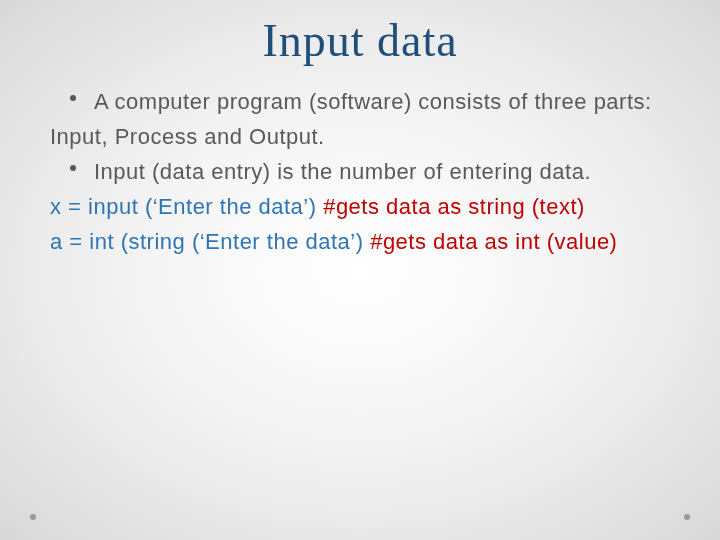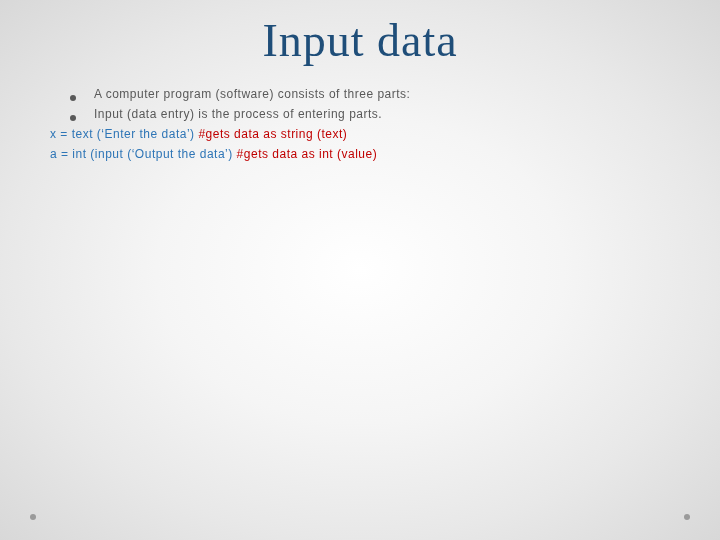--- a/index.html
+++ b/index.html
@@ -18,21 +18,21 @@
     font-family: Georgia, 'Times New Roman', serif;
     font-size: 46px;
     font-weight: 400;
     color: #1f4e79;
     text-align: center;
     letter-spacing: 1px;
     margin-bottom: 18px;
   }
   .content {
     font-family: Verdana, Geneva, sans-serif;
-    font-size: 12px;
+    font-size: 22px;
     color: #595959;
     letter-spacing: 0.5px;
     line-height: 1.5;
   }
   .bullet-line {
     display: flex;
     align-items: flex-start;
     padding-left: 20px;
     margin-bottom: 2px;
   }
@@ -73,34 +73,35 @@
 
 <div class="slide">
   <h1 class="title">Input data</h1>
 
   <div class="content">
 
     <div class="bullet-line">
       <span class="bullet-dot"></span>
       <span class="bullet-text">A computer program (software) consists of three parts:</span>
     </div>
+    <div class="plain-line">Input, Process and Output.</div>
 
     <div class="bullet-line">
       <span class="bullet-dot"></span>
-      <span class="bullet-text">Input (data entry) is the process of entering parts.</span>
+      <span class="bullet-text">Input (data entry) is the number of entering data.</span>
     </div>
 
 
     <div class="code-line">
-      <span class="blue">x = text (‘Enter the data’)    </span><span class="red">#gets data as string (text)</span>
+      <span class="blue">x = input (‘Enter the data’)    </span><span class="red">#gets data as string (text)</span>
     </div>
 
 
     <div class="code-line">
-      <span class="blue">a = int (input (‘Output the data’) </span><span class="red">#gets data as int (value)</span>
+      <span class="blue">a = int (string (‘Enter the data’) </span><span class="red">#gets data as int (value)</span>
     </div>
 
 
   </div>
 </div>
 
 <div class="corner-dot bl"></div>
 <div class="corner-dot br"></div>
 
 </body></html>

